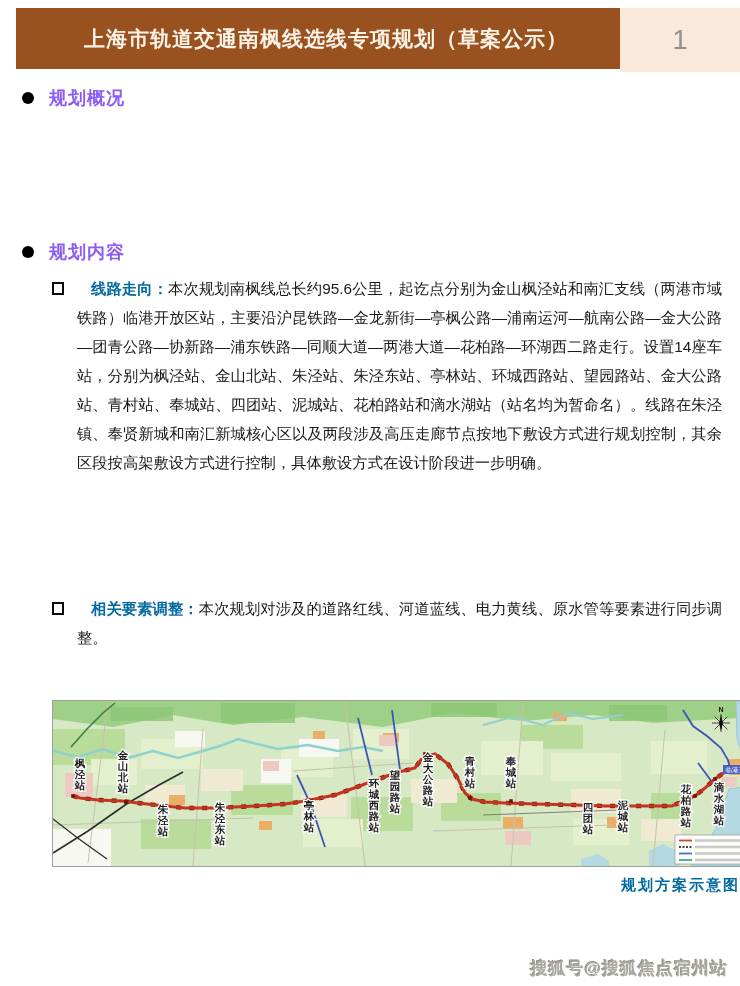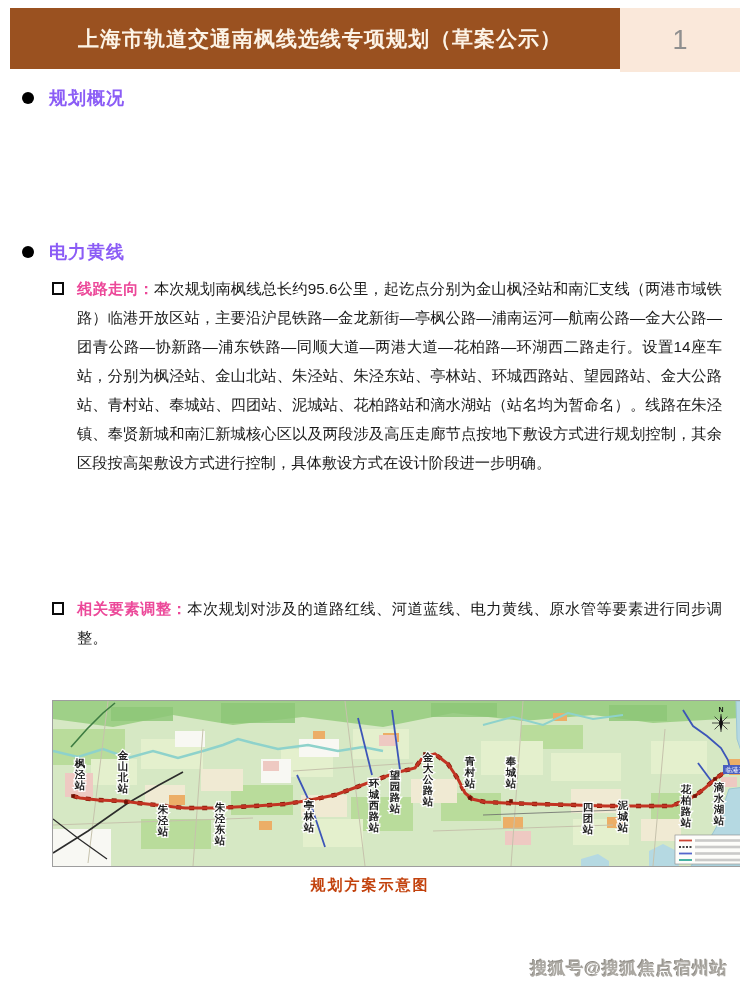--- a/index.html
+++ b/index.html
@@ -1,40 +1,40 @@
 <!DOCTYPE html>
 <html><head>
 <meta charset="utf-8">
 <style>
   html,body{margin:0;padding:0;background:#e8e8e8;}
   body{font-family:"Liberation Sans","DejaVu Sans",sans-serif;}
   .page{position:relative;width:740px;height:986px;background:#ffffff;overflow:hidden;margin:0 auto;}
 
-  .header-bar{position:absolute;left:10px;top:8px;width:620px;height:61px;background:#9a5120;
+  .header-bar{position:absolute;left:16px;top:8px;width:620px;height:61px;background:#9a5120;
     display:flex;align-items:center;justify-content:center;}
   .header-title{color:#fcf3e6;font-size:21px;font-weight:bold;letter-spacing:1px;white-space:nowrap;}
   .page-box{position:absolute;left:620px;top:8px;width:120px;height:64px;background:#fae8da;
     display:flex;align-items:center;justify-content:center;}
   .page-num{color:#8f8f8f;font-size:27px;}
 
   .sec-header{position:absolute;left:22px;display:flex;align-items:center;gap:15px;}
   .dot-bullet{width:12px;height:12px;background:#000;border-radius:50%;flex:0 0 auto;}
   .sec-title{font-size:18px;font-weight:bold;color:#8b5cf6;letter-spacing:1px;}
 
   .item{position:absolute;left:52px;width:670px;display:flex;gap:13px;}
   .sq-bullet{flex:0 0 auto;width:8px;height:9px;border:2.5px solid #0b0b0b;margin-top:8px;}
   .item-text{font-size:15.3px;line-height:29px;color:#191919;text-align:justify;width:645px;}
-  .item-text b{color:#ec4899;}
+  .item-text b{color:#0369a1;margin-left:14px;}
 
   .map-wrap{position:absolute;left:18px;top:700px;width:704px;height:165px;
     border:1px solid #9e9e9e;background:#d6e8c4;margin-left:34px;}
   .map-wrap svg{display:block;}
 
-  .map-caption{position:absolute;left:0;top:876px;width:740px;text-align:center;
-    font-size:15px;font-weight:bold;color:#c2410c;letter-spacing:2px;}
+  .map-caption{position:absolute;left:0;top:876px;width:740px;text-align:right;
+    font-size:15px;font-weight:bold;color:#0369a1;letter-spacing:2px;}
 
   .watermark{position:absolute;right:12px;top:957px;font-size:17px;font-weight:bold;
     color:#aba8a2;letter-spacing:1px;
     text-shadow:1px 1px 0 #ffffff,-1px -1px 0 #8f8c86;}
 </style>
 </head>
 <body>
 
 <div class="page">
 
@@ -46,21 +46,21 @@
   </div>
 
   <div class="sec-header" style="top:86px">
     <span class="dot-bullet"></span>
     <span class="sec-title">规划概况</span>
   </div>
 
 
   <div class="sec-header" style="top:240px">
     <span class="dot-bullet"></span>
-    <span class="sec-title">电力黄线</span>
+    <span class="sec-title">规划内容</span>
   </div>
 
   <div class="item" style="top:274px">
     <span class="sq-bullet"></span>
     <div class="item-text"><b>线路走向：</b><span>本次规划南枫线总长约95.6公里，起讫点分别为金山枫泾站和南汇支线（两港市域铁路）临港开放区站，主要沿沪昆铁路—金龙新街—亭枫公路—浦南运河—航南公路—金大公路—团青公路—协新路—浦东铁路—同顺大道—两港大道—花柏路—环湖西二路走行。设置14座车站，分别为枫泾站、金山北站、朱泾站、朱泾东站、亭林站、环城西路站、望园路站、金大公路站、青村站、奉城站、四团站、泥城站、花柏路站和滴水湖站（站名均为暂命名）。线路在朱泾镇、奉贤新城和南汇新城核心区以及两段涉及高压走廊节点按地下敷设方式进行规划控制，其余区段按高架敷设方式进行控制，具体敷设方式在设计阶段进一步明确。</span></div>
   </div>
 
 
 
   <div class="item" style="top:594px">

